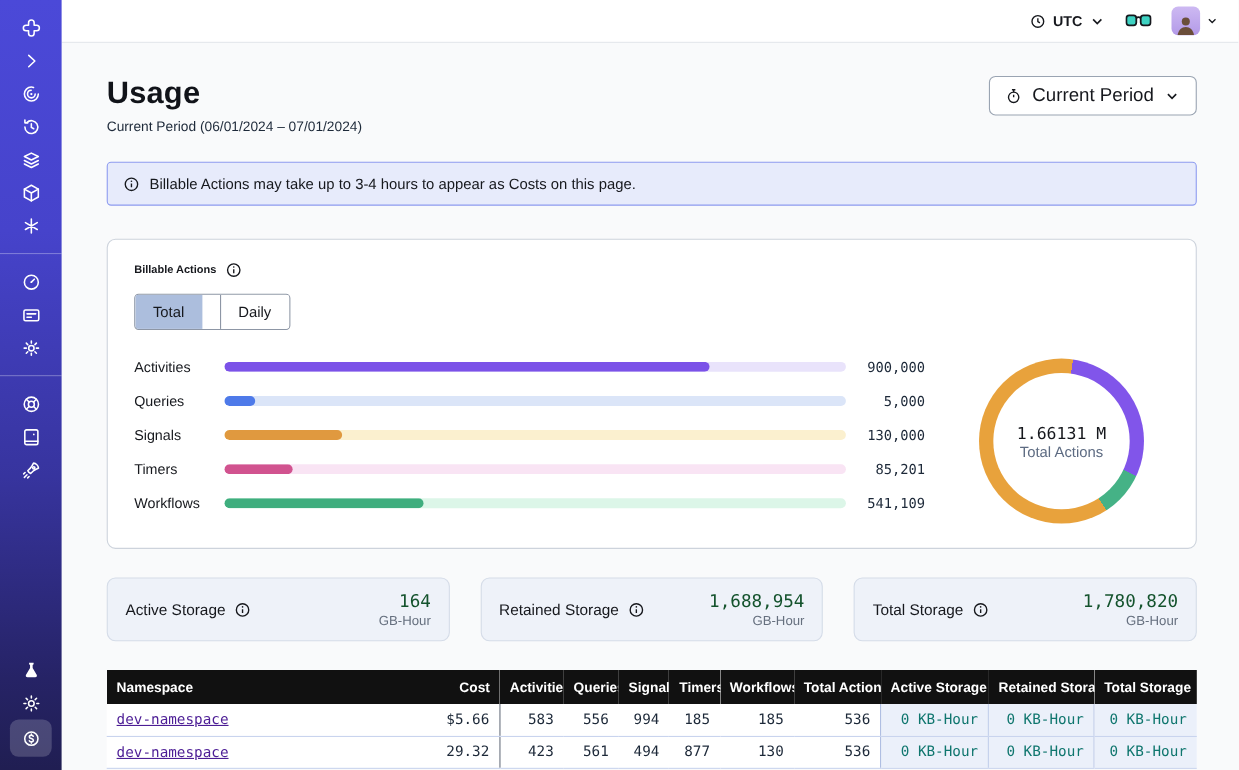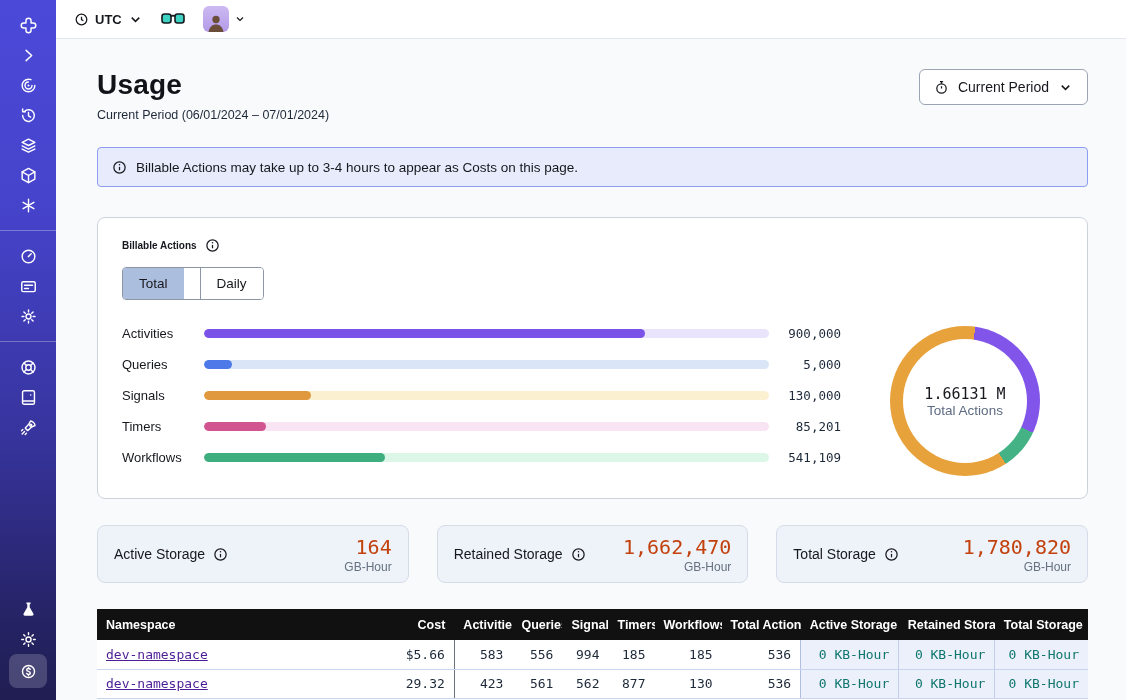--- a/index.html
+++ b/index.html
@@ -13,39 +13,39 @@
     display:flex; flex-direction:column; align-items:center; padding:10px 0 12px; z-index:5; }
   .side-btn { width:36px; height:30px; display:flex; align-items:center; justify-content:center;
     color:#FFFFFF; cursor:pointer; border-radius:8px; flex:none; }
   .side-btn svg { width:19px; height:19px; }
   .side-btn.active { background:rgba(255,255,255,.18); height:34px; width:38px; }
   .side-divider { width:56px; height:1px; background:rgba(255,255,255,.30); margin:10px 0; flex:none; }
   .side-spacer { flex:1; }
 
   
   .topbar { position:absolute; left:56px; top:0; right:0; height:39px; background:#FFFFFF;
-    border-bottom:1px solid #E4E7EC; display:flex; align-items:center; 
+    border-bottom:1px solid #E4E7EC; display:flex; align-items:center; justify-content:flex-end;
     gap:18px; padding:0 18px; z-index:4; }
   .tz { display:flex; align-items:center; gap:6px; font-size:13px; font-weight:700; color:#16181D; cursor:pointer; }
   .tz svg { width:15px; height:15px; }
   .chev { width:12px; height:12px; color:#16181D; }
   .glasses { display:flex; align-items:center; cursor:pointer; }
   .avatar-wrap { display:flex; align-items:center; gap:5px; cursor:pointer; }
   .avatar { width:26px; height:26px; border-radius:6px; background:linear-gradient(180deg,#CDB9F2,#B39AE8);
     display:flex; align-items:flex-end; justify-content:center; overflow:hidden; }
   .avatar svg { width:20px; height:20px; }
 
   
   .content { position:absolute; left:56px; top:39px; right:0; bottom:0; padding:30px 38px 0 41px; overflow:hidden; }
 
   .page-head { display:flex; justify-content:space-between; align-items:flex-start; }
   .page-title { font-size:28px; font-weight:700; letter-spacing:.2px; color:#111319; }
   .page-sub { font-size:12.5px; color:#1D2939; margin-top:7px; }
   .period-btn { display:flex; align-items:center; gap:9px; background:#FFFFFF; border:1px solid #9AA4B2;
-    border-radius:6px; height:36px; padding:0 14px; font-size:14px; font-weight:500; color:#16181D; cursor:pointer; }
+    border-radius:6px; height:36px; padding:0 14px; font-size:17px; font-weight:500; color:#16181D; cursor:pointer; }
   .period-btn svg { width:15px; height:15px; }
 
   .banner { margin-top:25px; background:#E7EBFB; border:1px solid #8D9BF0; border-radius:4px;
     height:40px; display:flex; align-items:center; gap:9px; padding:0 14px; font-size:13.5px; color:#16181D; }
   .info-ic { width:15px; height:15px; color:#16181D; flex:none; }
 
   
   .card { margin-top:30px; background:#FFFFFF; border:1px solid #CDD3DC; border-radius:8px;
     padding:20px 24px 22px; }
   .card-title-row { display:flex; align-items:center; gap:8px; }
@@ -70,21 +70,21 @@
     background:#FFFFFF; display:flex; flex-direction:column; align-items:center; justify-content:center; gap:0; }
   .donut-value { font-size:15px; color:#16181D; }
   .donut-label { font-size:13.5px; color:#5D6B82; }
 
   
   .storage-row { display:flex; gap:28px; margin-top:26px; }
   .storage-card { flex:1; background:#EEF2F9; border:1px solid #D5DCE8; border-radius:8px;
     height:58px; display:flex; align-items:center; justify-content:space-between; padding:0 16px; }
   .storage-name { display:flex; align-items:center; gap:8px; font-size:14px; color:#16181D; }
   .storage-right { text-align:right; }
-  .storage-val { font-size:20px; color:#c2410c; }
+  .storage-val { font-size:16px; color:#14532d; }
   .storage-unit { font-size:12px; color:#66707F; margin-top:1px; }
 
   
   .usage-table { margin-top:26px; width:991px; border-collapse:collapse; table-layout:fixed; background:#FFFFFF; }
   .usage-table thead th { background:#111111; color:#FFFFFF; font-size:12.5px; font-weight:700;
     height:31px; padding:0 9px; white-space:nowrap; overflow:hidden; }
   .usage-table th.l, .usage-table td.l { text-align:left; }
   .usage-table th.r, .usage-table td.r { text-align:right; }
   .usage-table td { height:29px; padding:0 9px; font-size:13px; border-bottom:1px solid #C9D4EE; white-space:nowrap; }
   .usage-table td.div-left { border-left:1px solid #6B7280; }
@@ -373,21 +373,21 @@
       <div class="storage-card">
         <span class="storage-name">
           <span>Retained Storage</span>
           <svg class="info-ic" viewBox="0 0 24 24" fill="none" stroke="currentColor" stroke-width="2">
             <circle cx="12" cy="12" r="9"></circle>
             <path d="M12 11v5.5"></path>
             <circle cx="12" cy="7.6" r="1.2" fill="currentColor" stroke="none"></circle>
           </svg>
         </span>
         <span class="storage-right">
-          <div class="storage-val mono">1,662,470</div>
+          <div class="storage-val mono">1,688,954</div>
           <div class="storage-unit">GB-Hour</div>
         </span>
       </div>
       <div class="storage-card">
         <span class="storage-name">
           <span>Total Storage</span>
           <svg class="info-ic" viewBox="0 0 24 24" fill="none" stroke="currentColor" stroke-width="2">
             <circle cx="12" cy="12" r="9"></circle>
             <path d="M12 11v5.5"></path>
             <circle cx="12" cy="7.6" r="1.2" fill="currentColor" stroke="none"></circle>
@@ -441,21 +441,21 @@
           <td class="r mono">536</td>
           <td class="r mono store store-first">0 KB-Hour</td>
           <td class="r mono store">0 KB-Hour</td>
           <td class="r mono store">0 KB-Hour</td>
         </tr>
         <tr>
           <td class="l"><span class="ns-link mono">dev-namespace</span></td>
           <td class="r mono">29.32</td>
           <td class="r mono div-left">423</td>
           <td class="r mono">561</td>
-          <td class="r mono">562</td>
+          <td class="r mono">494</td>
           <td class="r mono">877</td>
           <td class="r mono">130</td>
           <td class="r mono">536</td>
           <td class="r mono store store-first">0 KB-Hour</td>
           <td class="r mono store">0 KB-Hour</td>
           <td class="r mono store">0 KB-Hour</td>
         </tr>
       </tbody>
   </table>
 

